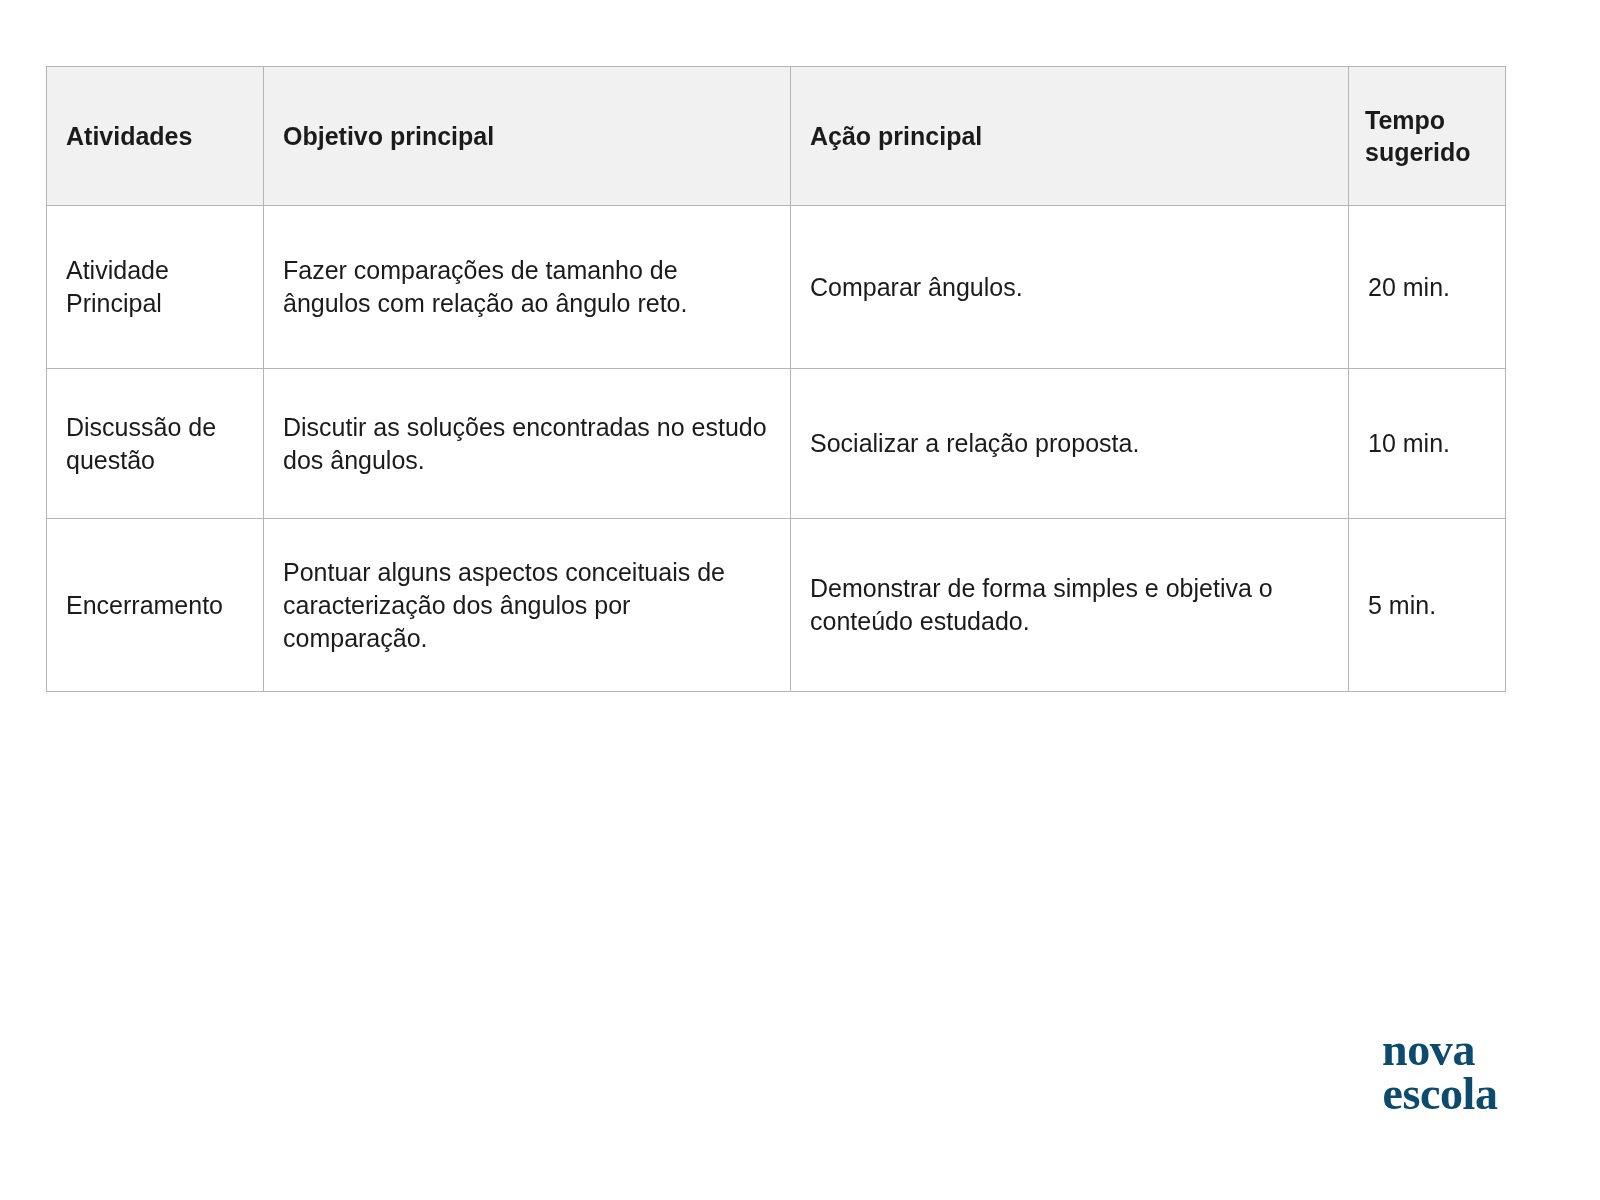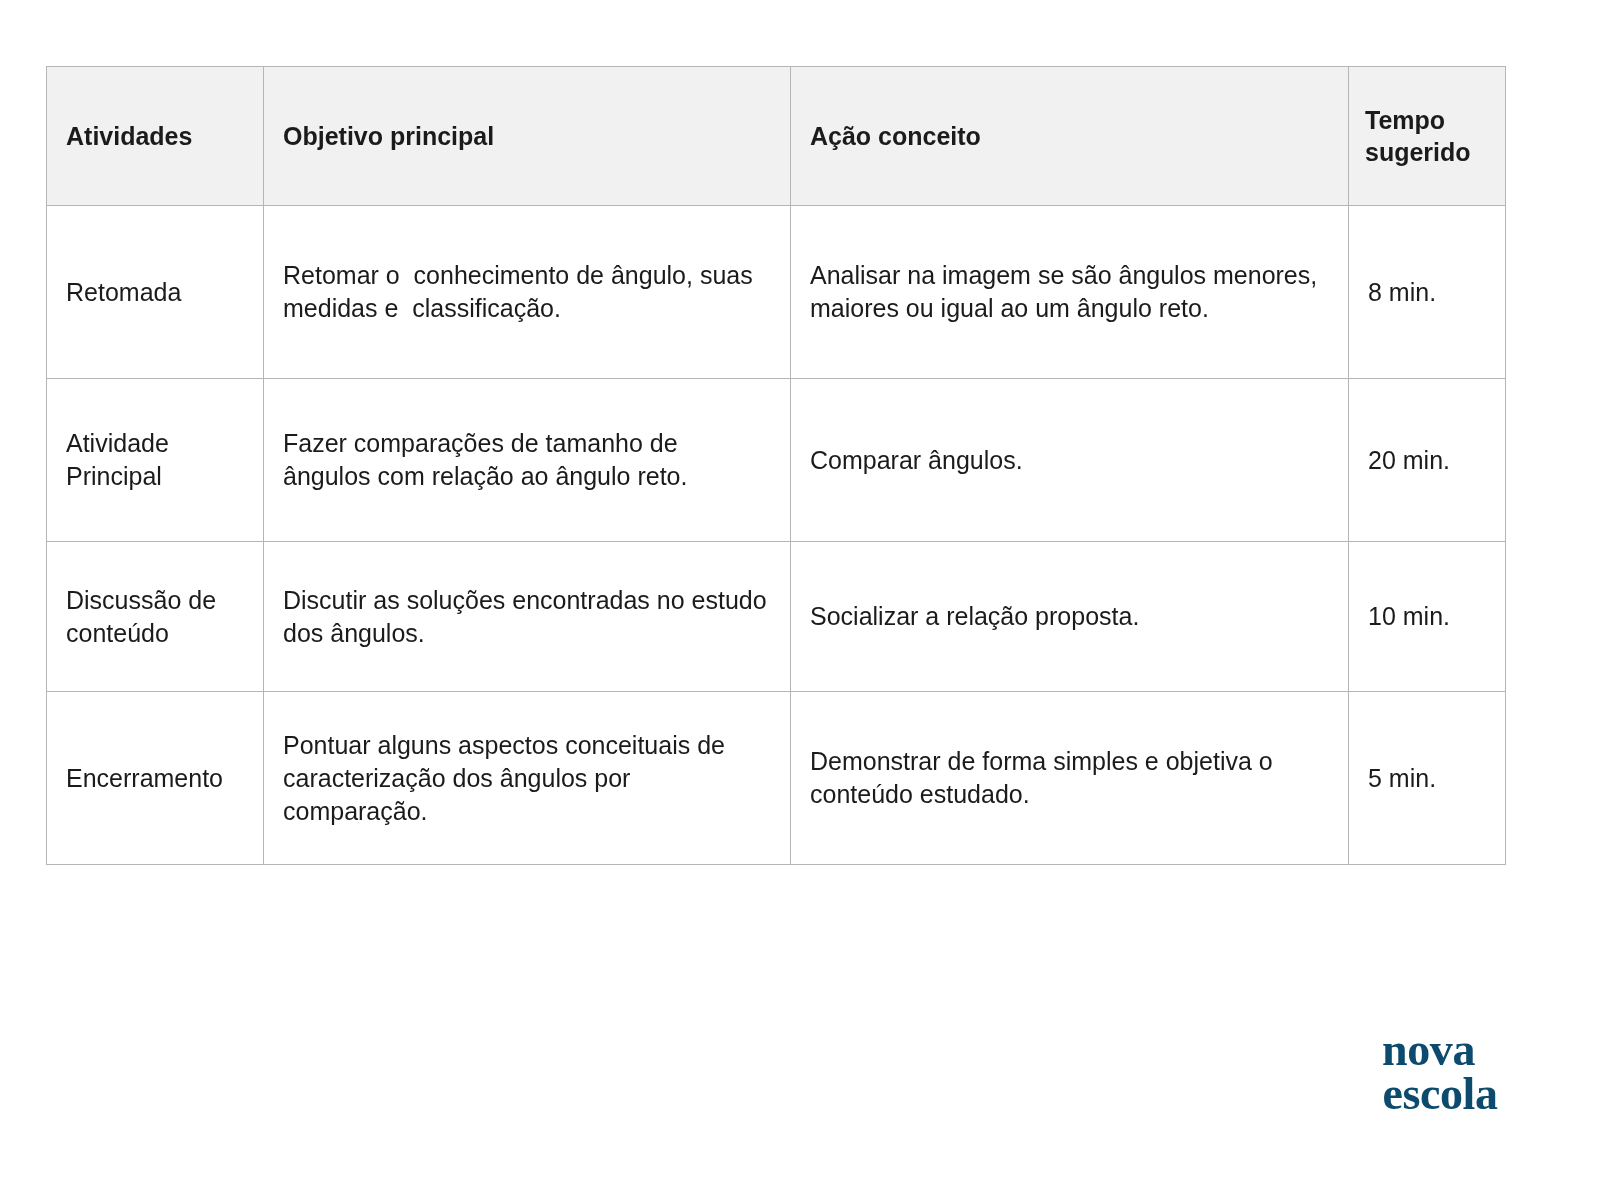--- a/index.html
+++ b/index.html
@@ -109,39 +109,33 @@
     <colgroup>
       <col class="c1">
         <col class="c2">
         <col class="c3">
         <col class="c4">
     </colgroup>
     <thead>
       <tr>
         <th class="col-atividades">Atividades</th>
         <th class="col-objetivo">Objetivo principal</th>
-        <th class="col-acao">Ação conceito</th>
+        <th class="col-acao">Ação principal</th>
         <th class="col-tempo">Tempo sugerido</th>
       </tr>
     </thead>
     <tbody>
-      <tr class="row-0">
-        <td class="cell-atividade">Retomada</td>
-        <td class="cell-objetivo">Retomar o  conhecimento de ângulo, suas medidas e  classificação.</td>
-        <td class="cell-acao">Analisar na imagem se são ângulos menores, maiores ou igual ao um ângulo reto.</td>
-        <td class="cell-tempo">8 min.</td>
-      </tr>
       <tr class="row-1">
         <td class="cell-atividade">Atividade Principal</td>
         <td class="cell-objetivo">Fazer comparações de tamanho de ângulos com relação ao ângulo reto.</td>
         <td class="cell-acao">Comparar ângulos.</td>
         <td class="cell-tempo">20 min.</td>
       </tr>
       <tr class="row-2">
-        <td class="cell-atividade">Discussão de conteúdo</td>
+        <td class="cell-atividade">Discussão de questão</td>
         <td class="cell-objetivo">Discutir as soluções encontradas no estudo dos ângulos.</td>
         <td class="cell-acao">Socializar a relação proposta.</td>
         <td class="cell-tempo">10 min.</td>
       </tr>
       <tr class="row-3">
         <td class="cell-atividade">Encerramento</td>
         <td class="cell-objetivo">Pontuar alguns aspectos conceituais de caracterização dos ângulos por comparação.</td>
         <td class="cell-acao">Demonstrar de forma simples e objetiva o conteúdo estudado.</td>
         <td class="cell-tempo">5 min.</td>
       </tr>

